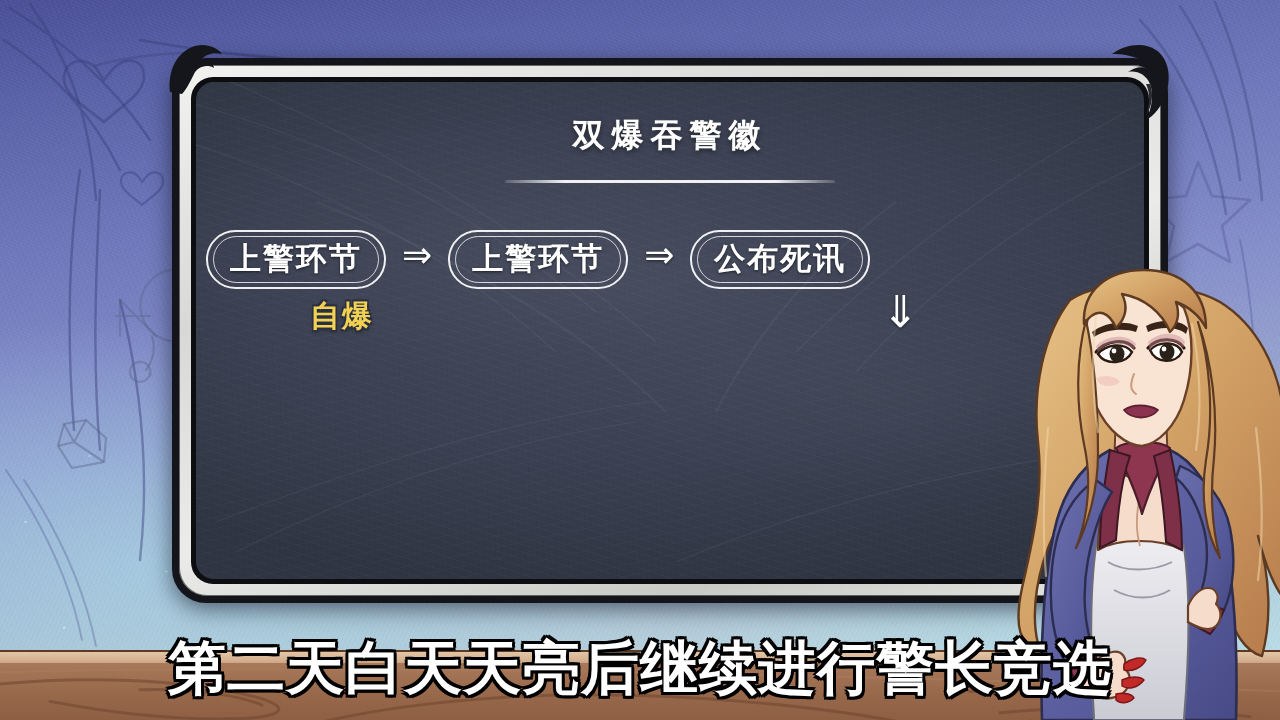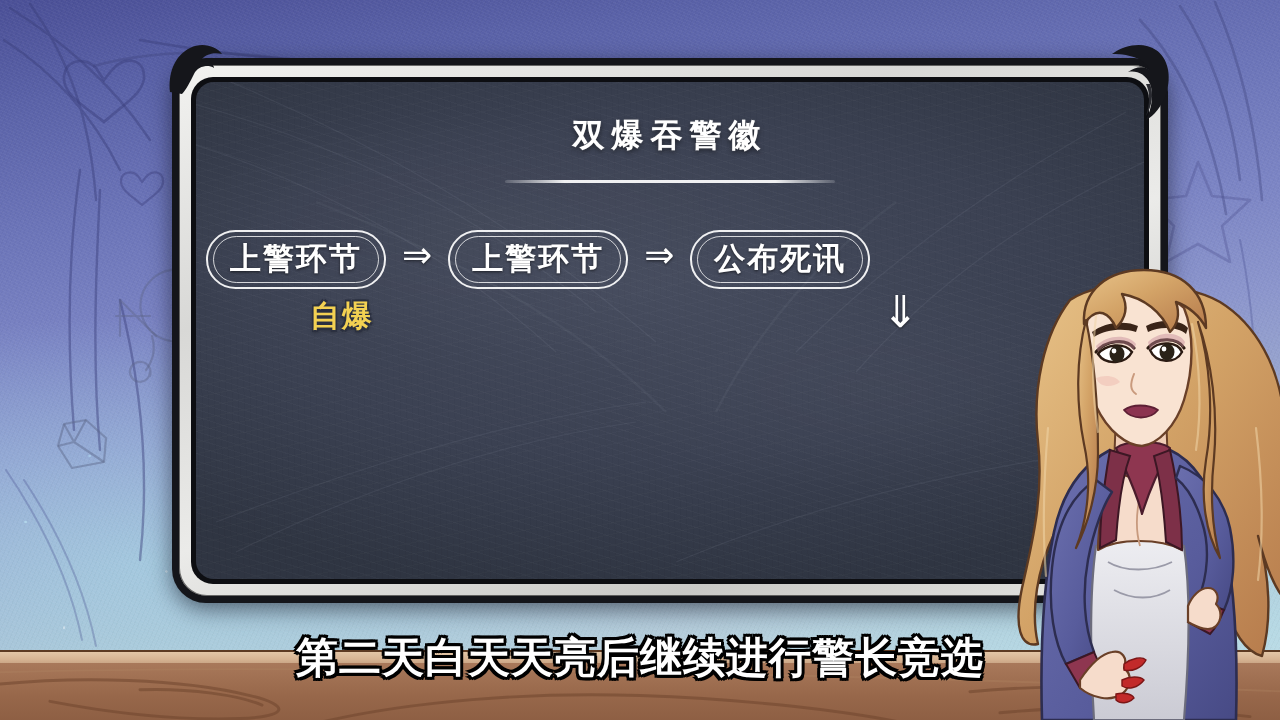--- a/index.html
+++ b/index.html
@@ -232,21 +232,21 @@
   }
   .character svg { display: block; width: 100%; height: 100%; }
 
   
   .subtitle {
     position: absolute;
     left: 0; right: 0;
     top: 630px;
     text-align: center;
     color: #ffffff;
-    font-size: 42px;
+    font-size: 58px;
     font-weight: 700;
     letter-spacing: 1px;
     text-shadow:
       -2.6px -2.6px 0 #000, 2.6px -2.6px 0 #000,
       -2.6px  2.6px 0 #000, 2.6px  2.6px 0 #000,
       -3px 0 0 #000, 3px 0 0 #000, 0 -3px 0 #000, 0 3px 0 #000;
   }
 </style>
 </head>
 <body>

